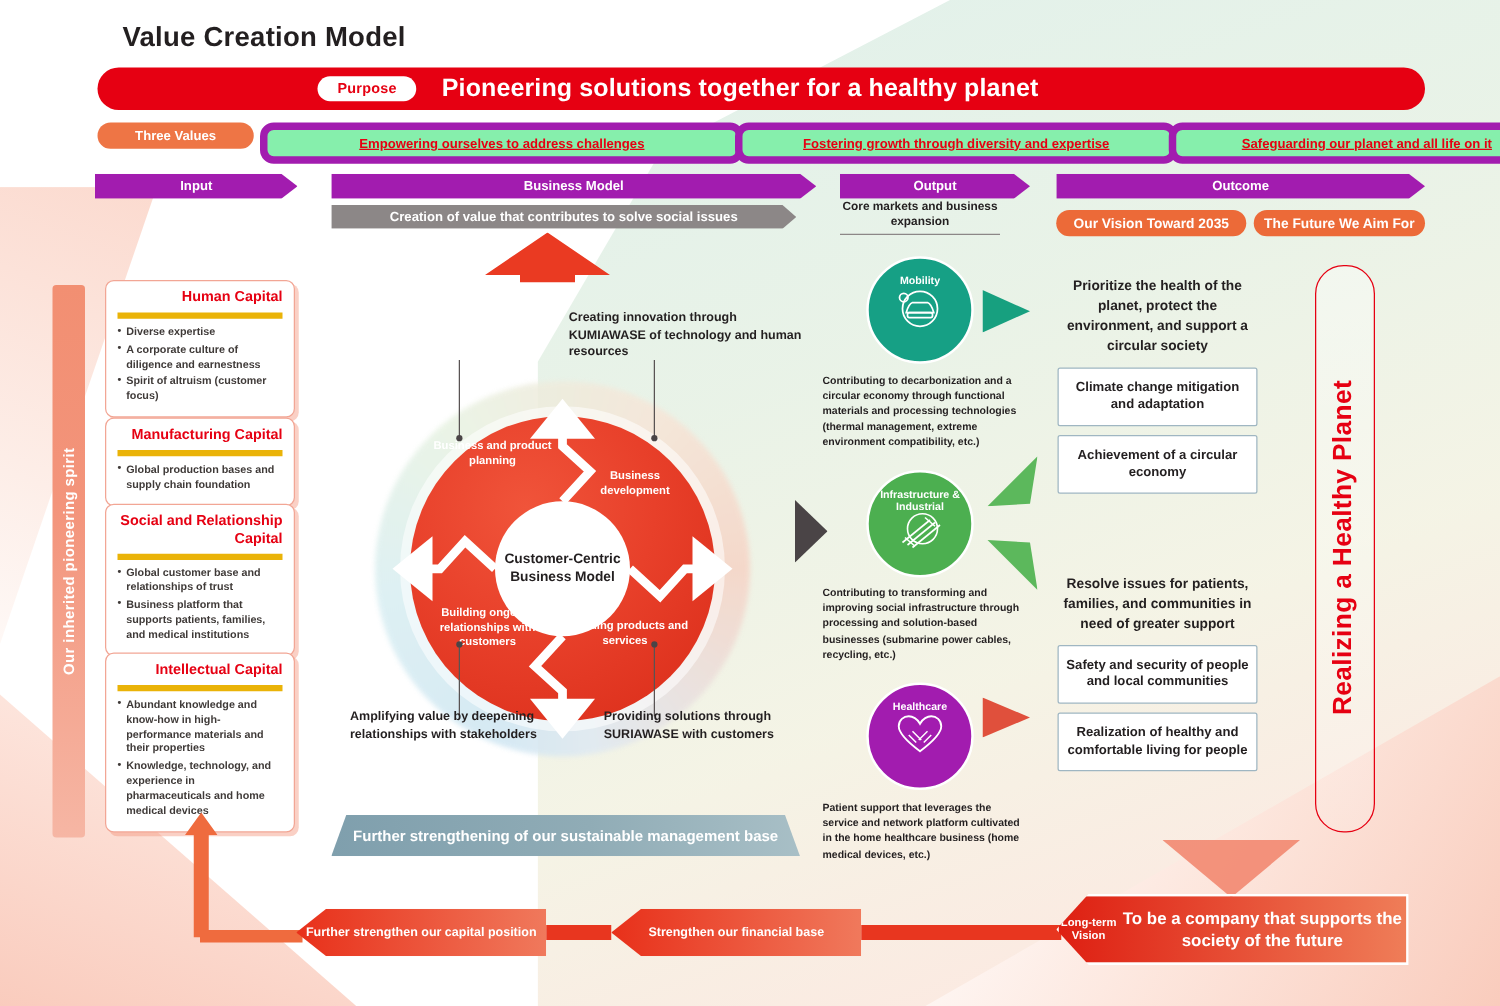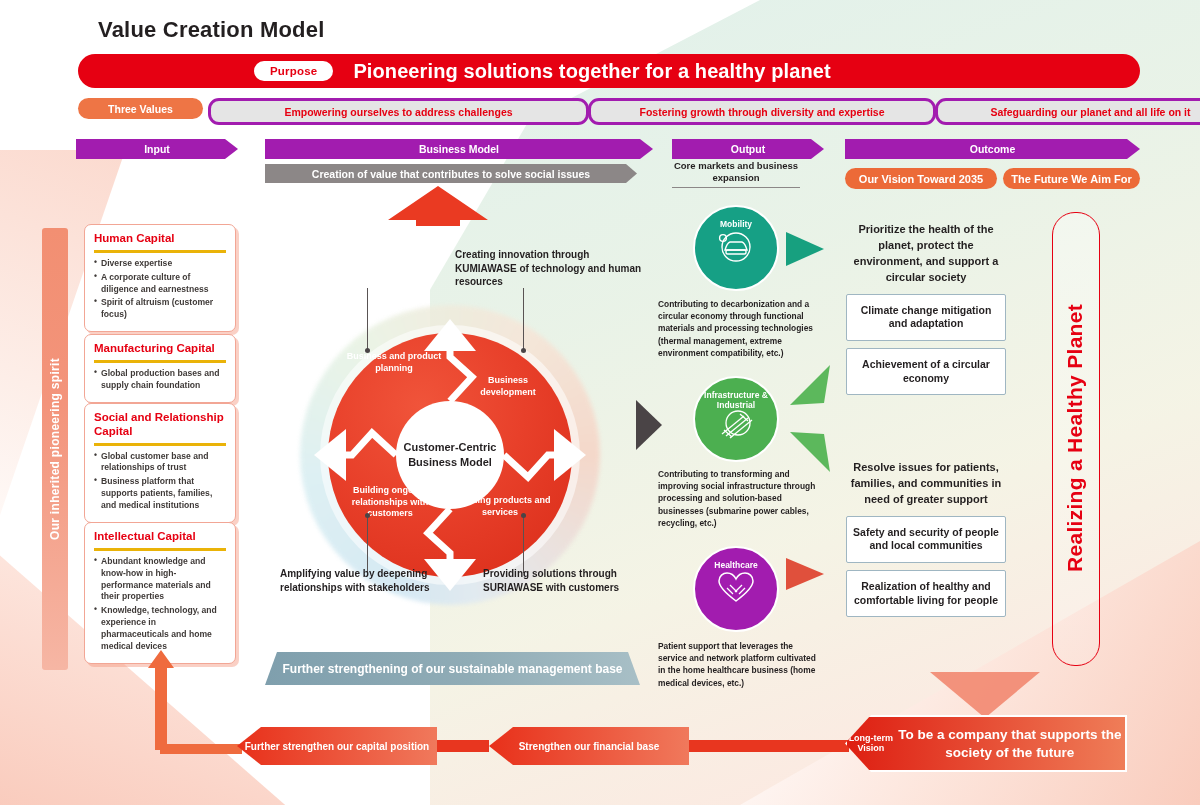--- a/index.html
+++ b/index.html
@@ -64,21 +64,21 @@
   }
 
   
   .values-row{position:absolute;left:78px;top:98px;width:1062px;height:21px;}
   .val-chip{
     position:absolute;top:0;height:21px;border-radius:11px;
     display:flex;align-items:center;justify-content:center;
     font-size:10.5px;font-weight:bold;
   }
   .val-chip.lead{background:#ee7545;color:#fff;left:0;width:125px;}
-  .val-chip.hollow{background:#e5e5e5;border:3px solid #a21caf;color:#e60012;}
+  .val-chip.hollow{background:#86efac;border:6px solid #a21caf;color:#e60012;text-decoration:underline;}
 
   
   .stage{
     position:absolute;height:20px;background:#a21caf;
     display:flex;align-items:center;justify-content:center;
     color:#fff;font-size:10.5px;font-weight:bold;
   }
   .stage.arrow{clip-path:polygon(0 0, calc(100% - 13px) 0, 100% 50%, calc(100% - 13px) 100%, 0 100%);}
   .sub-bar{
     position:absolute;height:19px;background:#8c8787;color:#fff;
@@ -111,22 +111,22 @@
   }
 
   
   .cap-card{
     position:absolute;left:84px;width:152px;
     background:#fff;border:1px solid #f2a695;border-radius:7px;
     box-shadow:3px 3px 0 rgba(244,150,126,.45);
     padding:7px 9px 8px 9px;box-sizing:border-box;
   }
   .cap-title{
-    color:#e60012;font-size:11.5px;font-weight:bold;text-align:left;
-    line-height:1.2;padding-bottom:4px;border-bottom:3px solid #eab308;margin-bottom:5px;
+    color:#e60012;font-size:11.5px;font-weight:bold;text-align:right;
+    line-height:1.2;padding-bottom:4px;border-bottom:5px solid #eab308;margin-bottom:5px;
   }
   .cap-list{list-style:none;margin:0;padding:0;}
   .cap-list li{
     font-size:8.6px;color:#3f3a38;line-height:1.38;margin-bottom:2px;
     padding-left:7px;position:relative;font-weight:bold;
   }
   .cap-list li:before{content:"•";position:absolute;left:0;top:-1px;color:#3f3a38;}
 
   
   .circle-wrap{position:absolute;left:300px;top:305px;width:300px;height:300px;}

